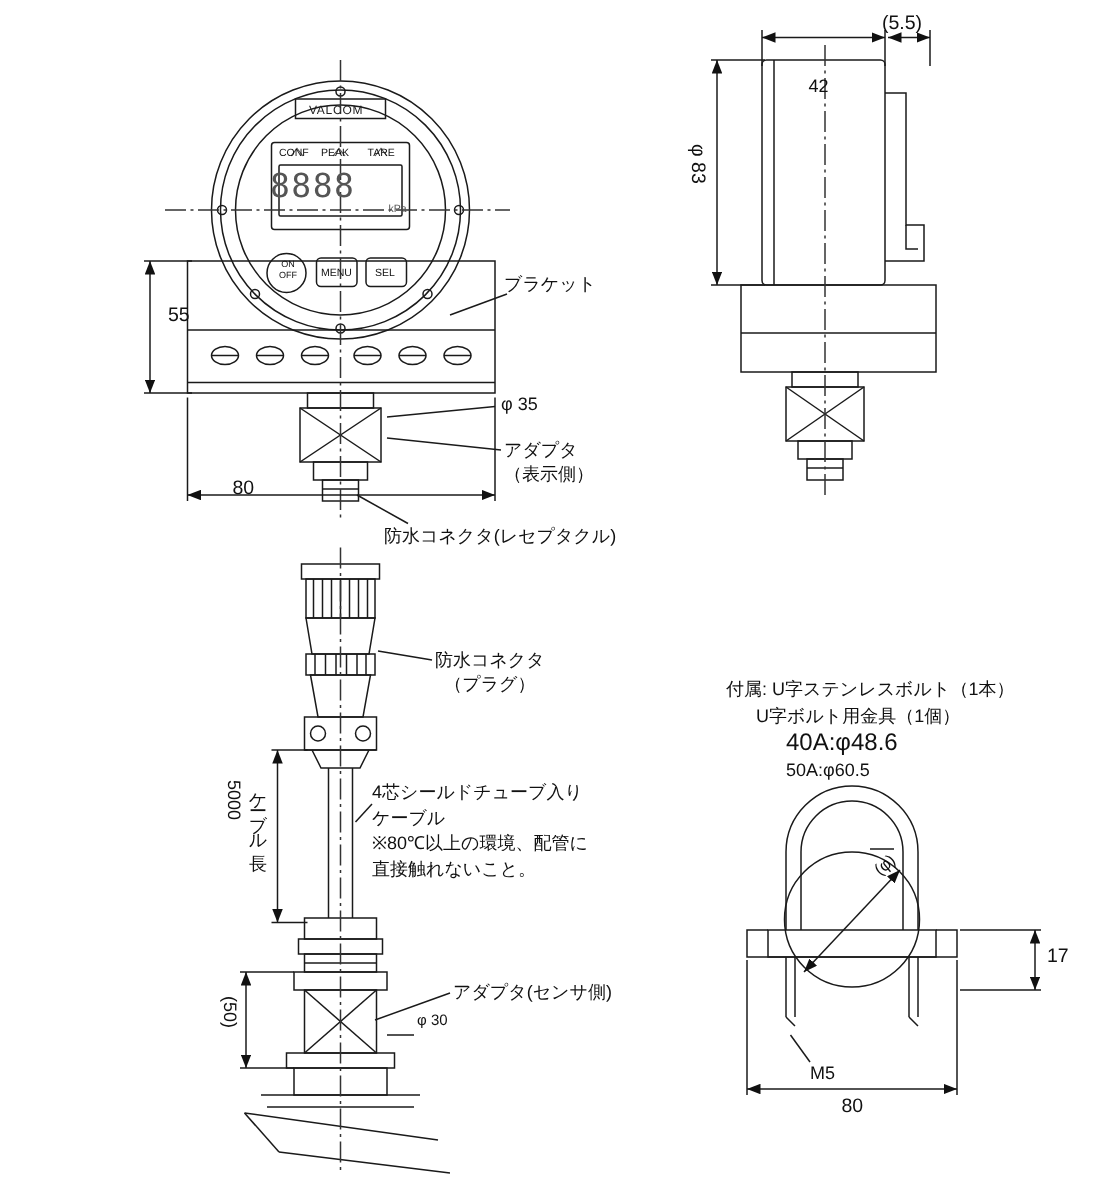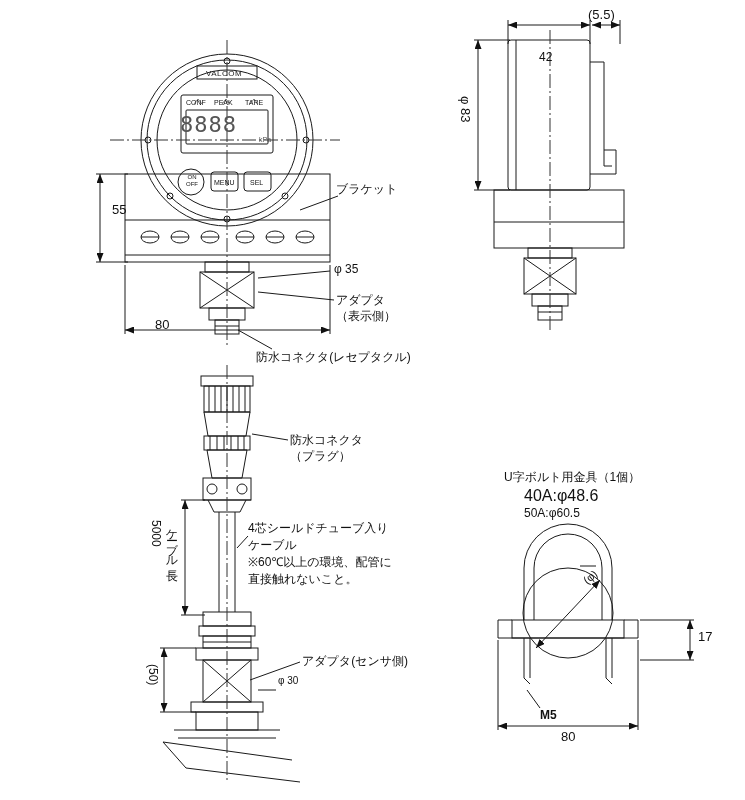--- a/index.html
+++ b/index.html
@@ -305,30 +305,31 @@
 
 <div class="lbl" style="left:539px;top:8px;font-size:12px;margin-top:42px;">42</div>
 <div class="lbl" style="left:588px;top:8px;font-size:13px;">(5.5)</div>
 <div class="lbl vert" style="left:458px;top:96px;font-size:13px;">φ 83</div>
 
 <div class="lbl vert" style="left:148px;top:520px;font-size:12px;line-height:16px;">ケーブル長
 5000</div>
 <div class="lbl vert" style="left:146px;top:664px;font-size:12px;">(50)</div>
 <div class="lbl" style="left:278px;top:674px;font-size:10px;">φ 30</div>
 
-<div class="lbl" style="left:290px;top:432px;font-size:12px;line-height:16px;">防水コネクタ
+<div class="lbl" style="left:290px;top:432px;font-size:12px;line-height:16px;text-align:center;">防水コネクタ
 （プラグ）</div>
 <div class="lbl" style="left:248px;top:520px;font-size:12px;line-height:17px;">4芯シールドチューブ入り
 ケーブル
-※60℃以上の環境、配管に
+※80℃以上の環境、配管に
 直接触れないこと。</div>
 <div class="lbl" style="left:302px;top:654px;font-size:12px;">アダプタ(センサ側)</div>
 
+<div class="lbl" style="left:484px;top:452px;font-size:12px;">付属: U字ステンレスボルト（1本）</div>
 <div class="lbl" style="left:504px;top:470px;font-size:12px;">U字ボルト用金具（1個）</div>
 <div class="lbl" style="left:524px;top:489px;font-size:16px;">40A:φ48.6</div>
 <div class="lbl" style="left:524px;top:506px;font-size:12px;">50A:φ60.5</div>
 
 <div class="lbl" style="left:561px;top:730px;font-size:13px;">80</div>
 <div class="lbl" style="left:698px;top:630px;font-size:13px;">17</div>
-<div class="lbl" style="left:540px;top:708px;font-size:12px;font-weight:bold;">M5</div>
+<div class="lbl" style="left:540px;top:708px;font-size:12px;">M5</div>
 <div class="lbl" style="left:583px;top:570px;font-size:11px;transform:rotate(-40deg);">(φ)</div>
 
 </div>
 
 </body></html>

